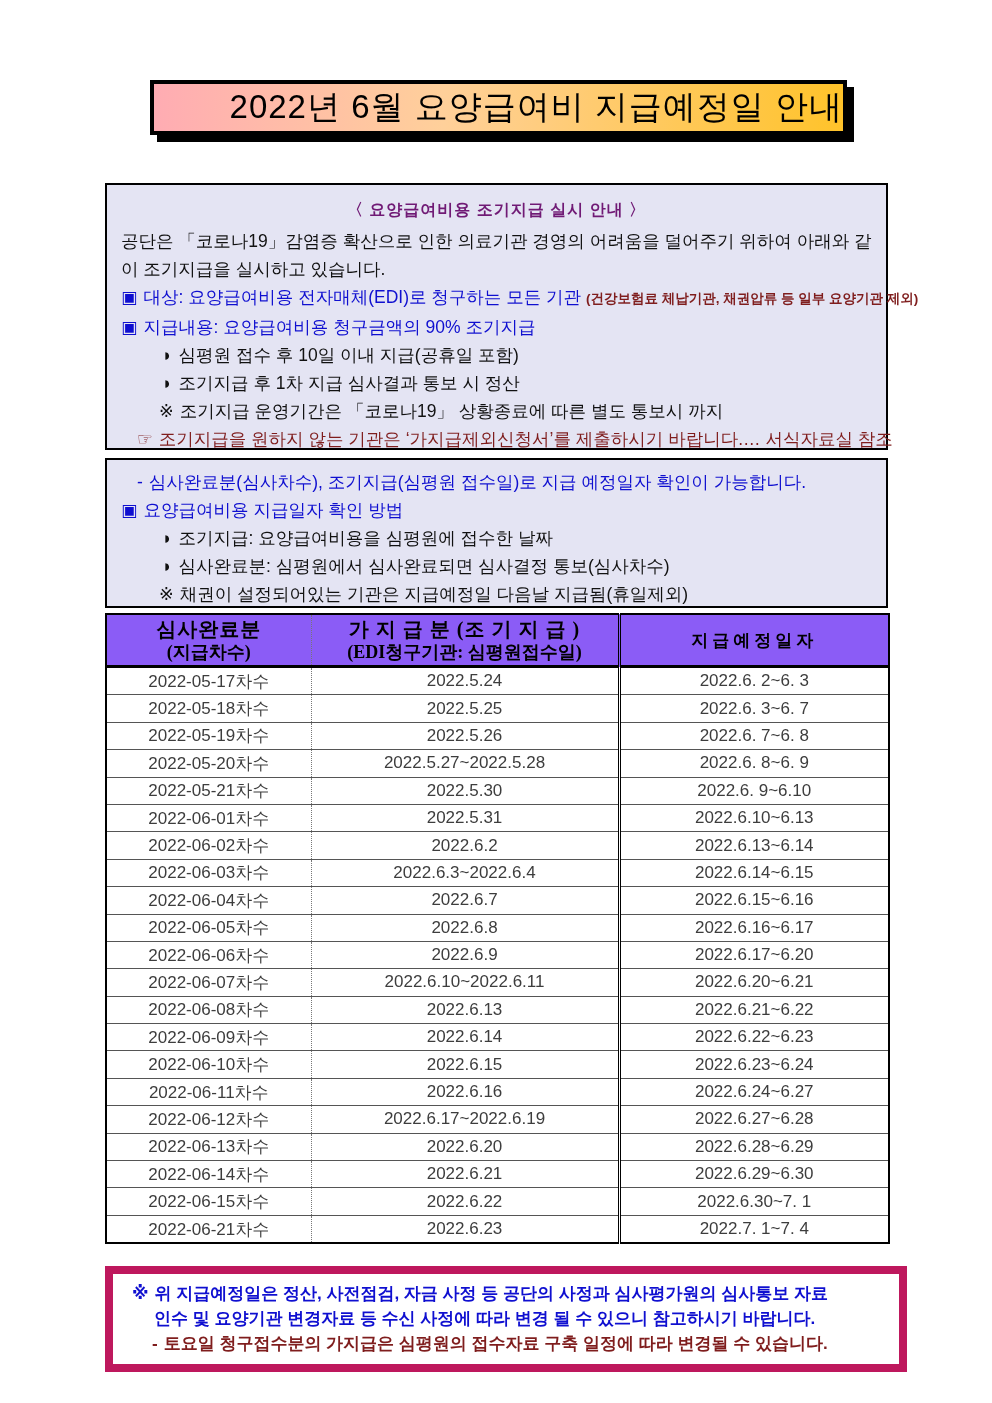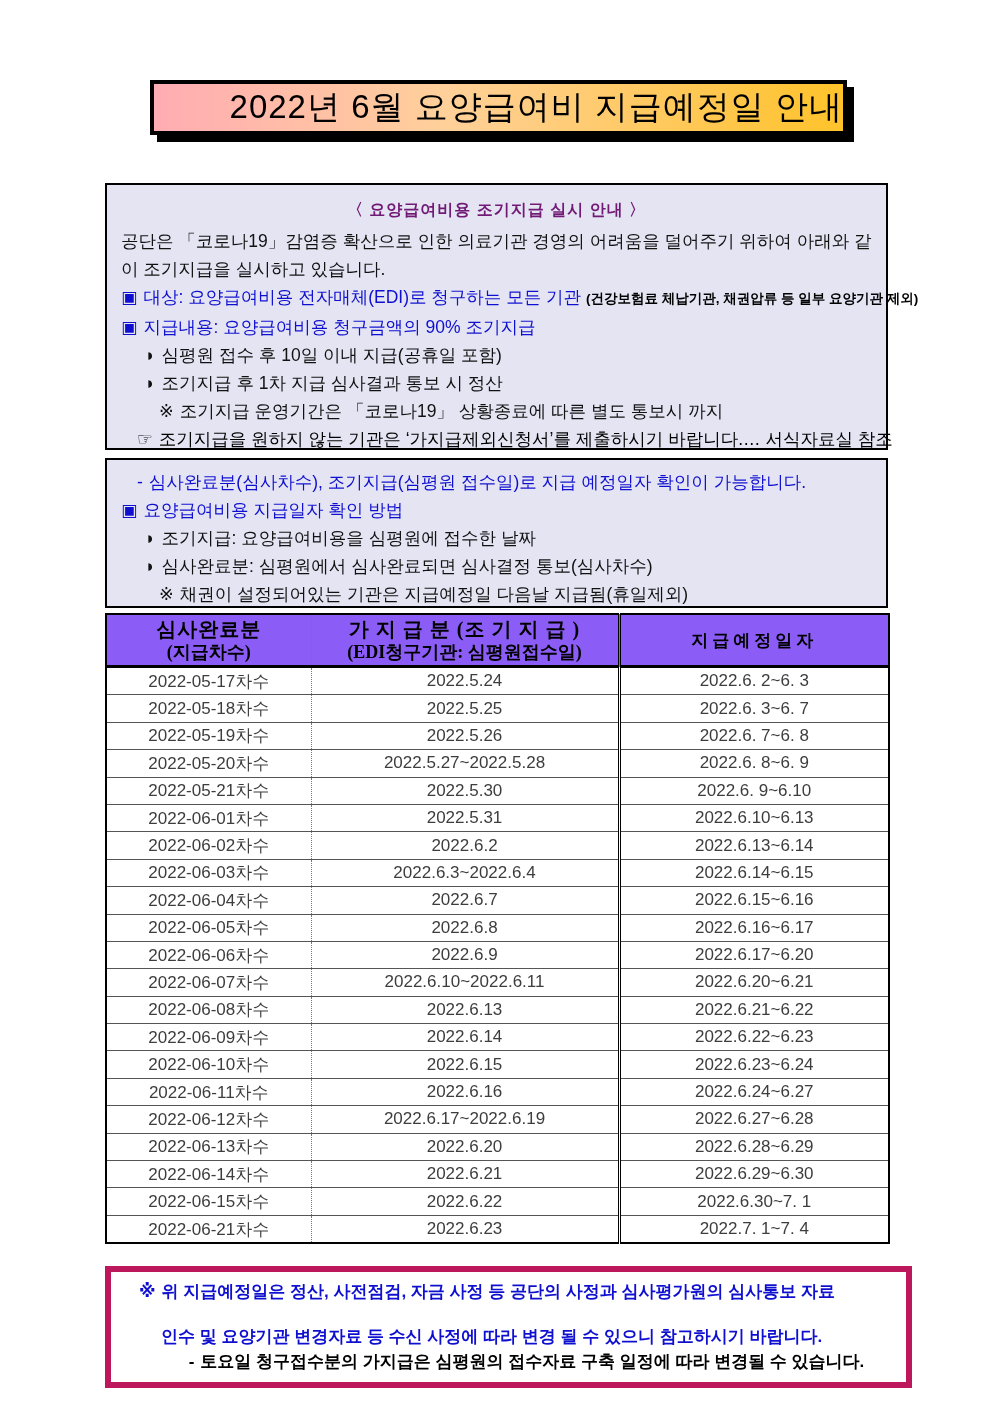--- a/index.html
+++ b/index.html
@@ -22,25 +22,25 @@
     background:#e4e4f3;border:2px solid #000;
     padding:8px 14px;font-size:17.5px;line-height:28px;
   }
   .panel-1{top:183px;height:247px;}
   .panel-2{top:458px;height:130px;}
   .panel-heading{
     text-align:center;font-size:16px;font-weight:800;letter-spacing:1px;
     color:#701a75;line-height:34px;
   }
   .blue{color:#0f0fd0;}
-  .red{color:#000000;text-align:center;}
+  .red{color:#7f1d1d;}
   .line{white-space:nowrap;}
   .wrap{white-space:normal;}
   .bullet{display:inline-block;margin-right:6px;}
-  .indent-1{margin-left:24px;}
+  .indent-1{margin-left:41px;}
   .indent-2{margin-left:38px;}
   .indent-3{margin-left:16px;}
   .small-red{font-size:13.5px;font-weight:700;}
   
   .schedule{
     position:absolute;left:105px;top:613px;width:783px;
     border-collapse:collapse;table-layout:fixed;
     border:2px solid #000;
   }
   .schedule col.c1{width:205px;}
@@ -58,25 +58,25 @@
     height:26.4px;text-align:center;vertical-align:middle;
     font-size:17px;color:#3d3d3d;
     border-top:1px solid #555;border-bottom:1px solid #555;
     padding:0;white-space:nowrap;
   }
   .schedule .sep-dotted{border-right:1px dotted #777;}
   .schedule .sep-double{border-right:3px double #000;}
   
   .footer-note{
     position:absolute;left:105px;top:1266px;width:755px;
-    background:#fff;border:6px solid #be185d;
-    padding:7px 12px 8px 28px;font-size:17px;font-weight:700;line-height:25px;
+    background:#fff;border:8px solid #be185d;
+    padding:7px 12px 8px 19px;font-size:17px;font-weight:700;line-height:25px;
   }
   .footer-note .fl1{white-space:nowrap;}
-  .footer-note .fl2{margin-left:22px;white-space:nowrap;margin-top:20px;}
+  .footer-note .fl2{margin-left:22px;white-space:nowrap;}
   .footer-note .fl3{margin-left:20px;white-space:nowrap;}
 </style>
 </head>
 <body>
 
 <div class="title-box">
   <span>2022년 6월 요양급여비 지급예정일 안내</span>
 </div>
 
 <div class="panel panel-1">

